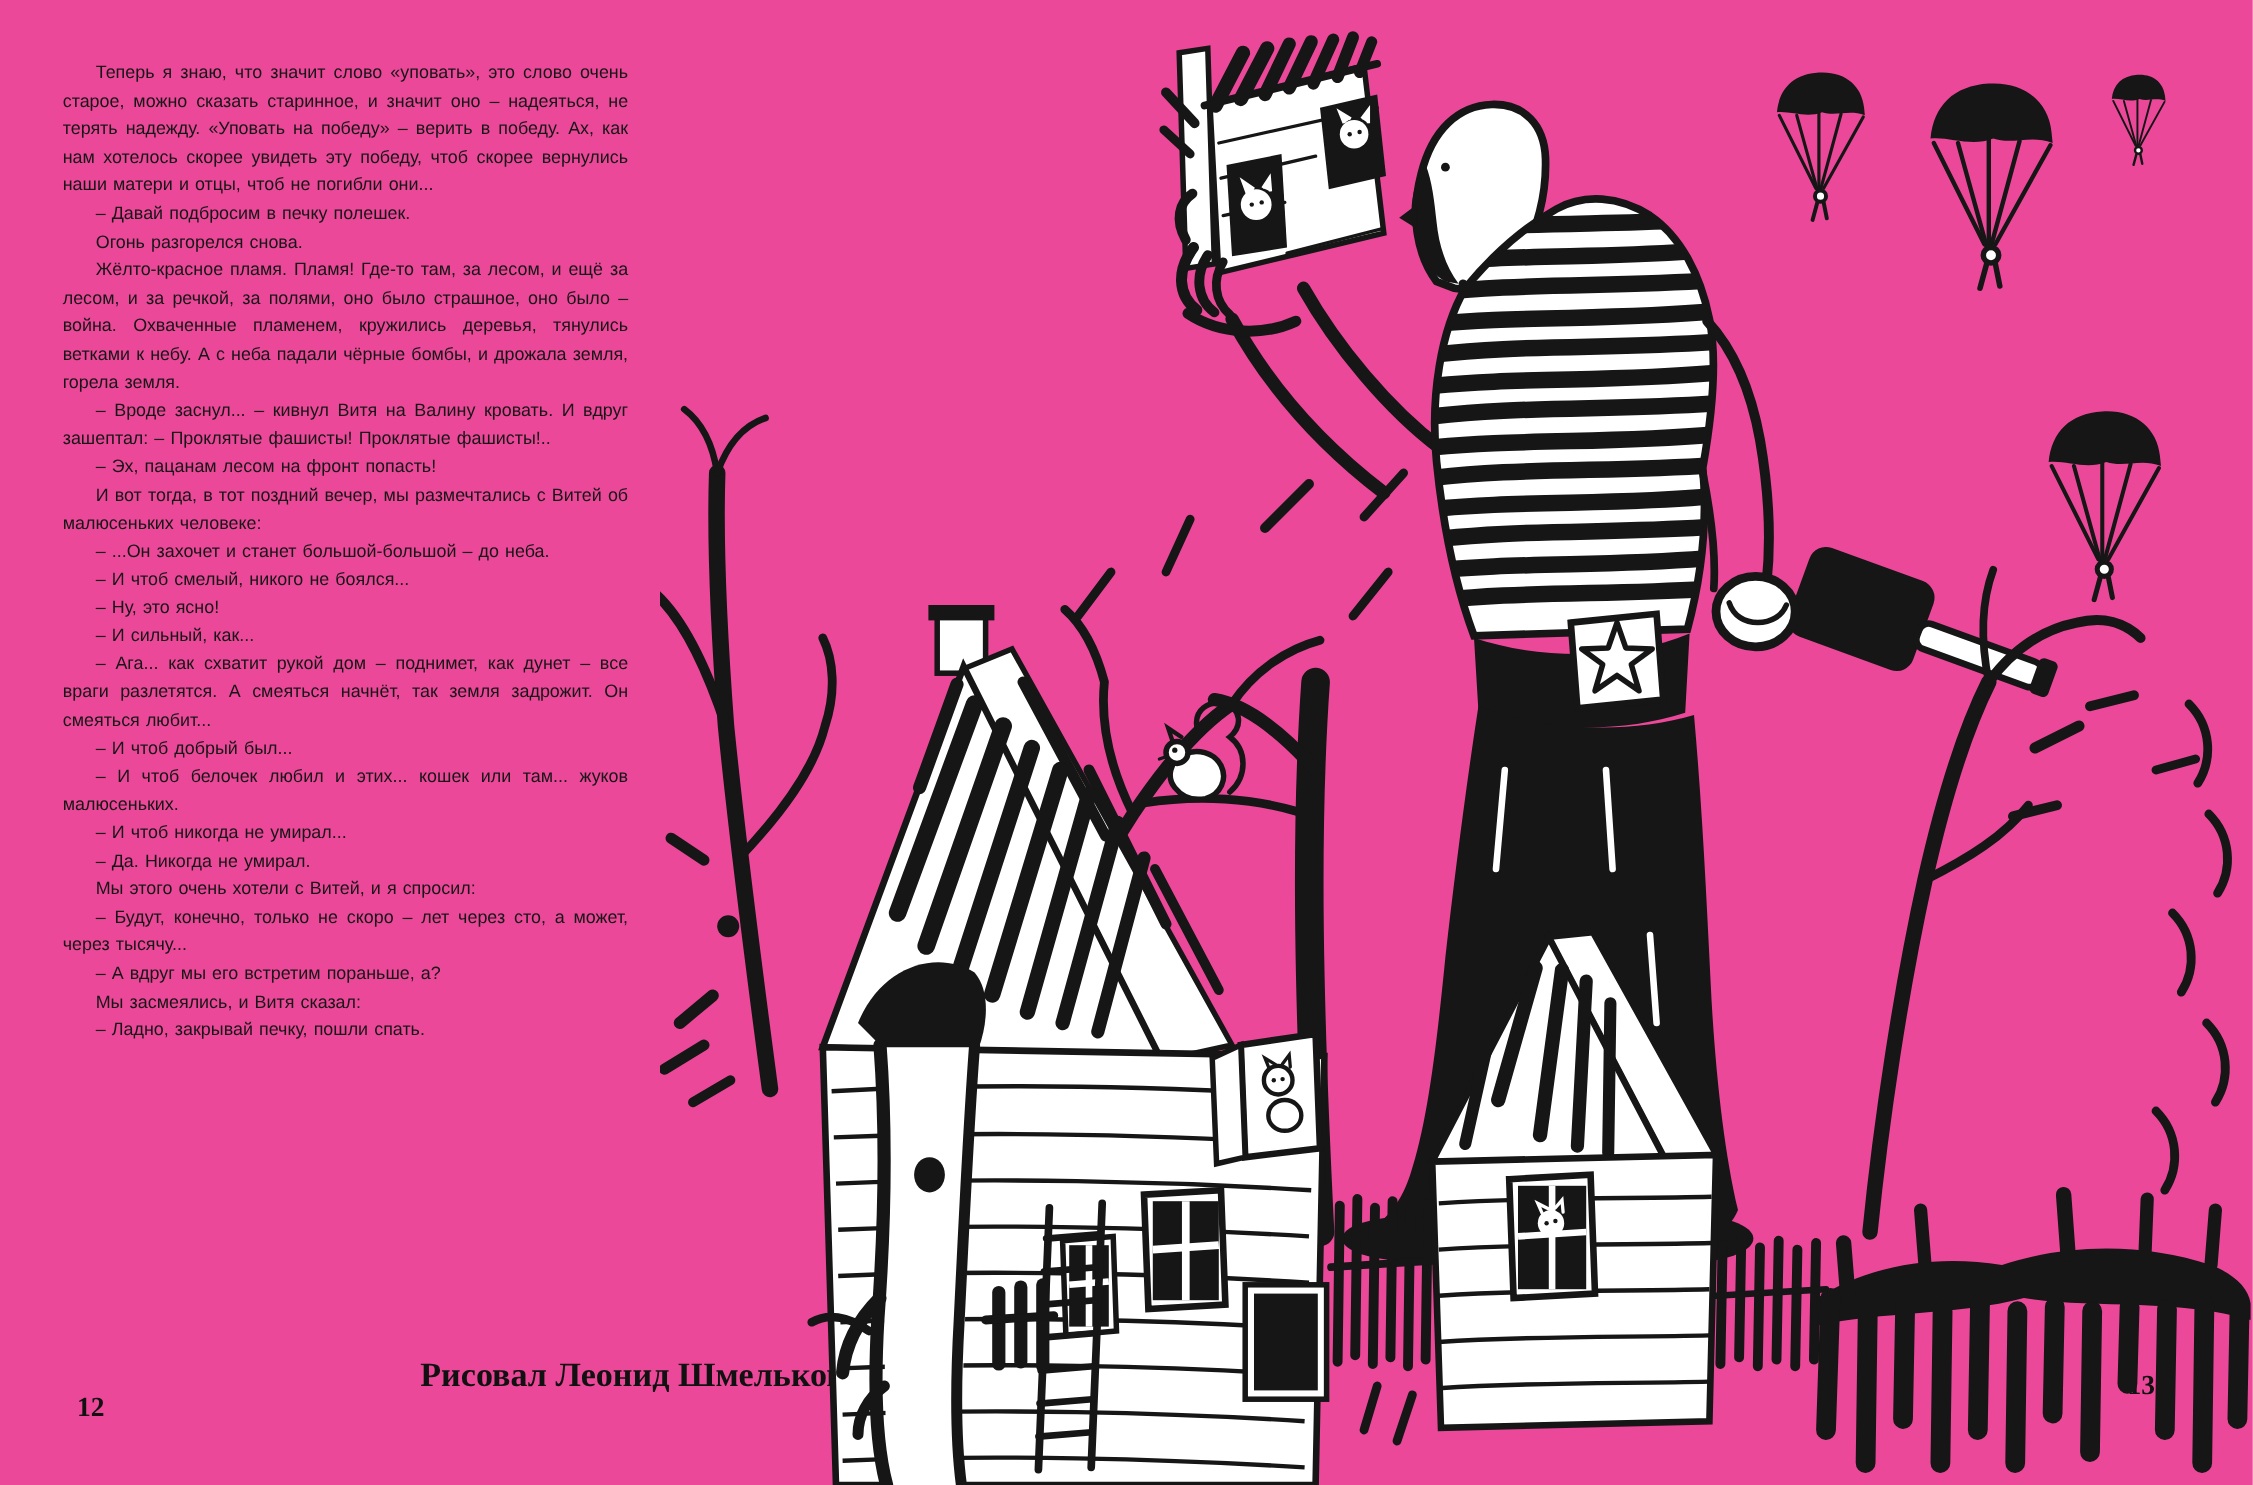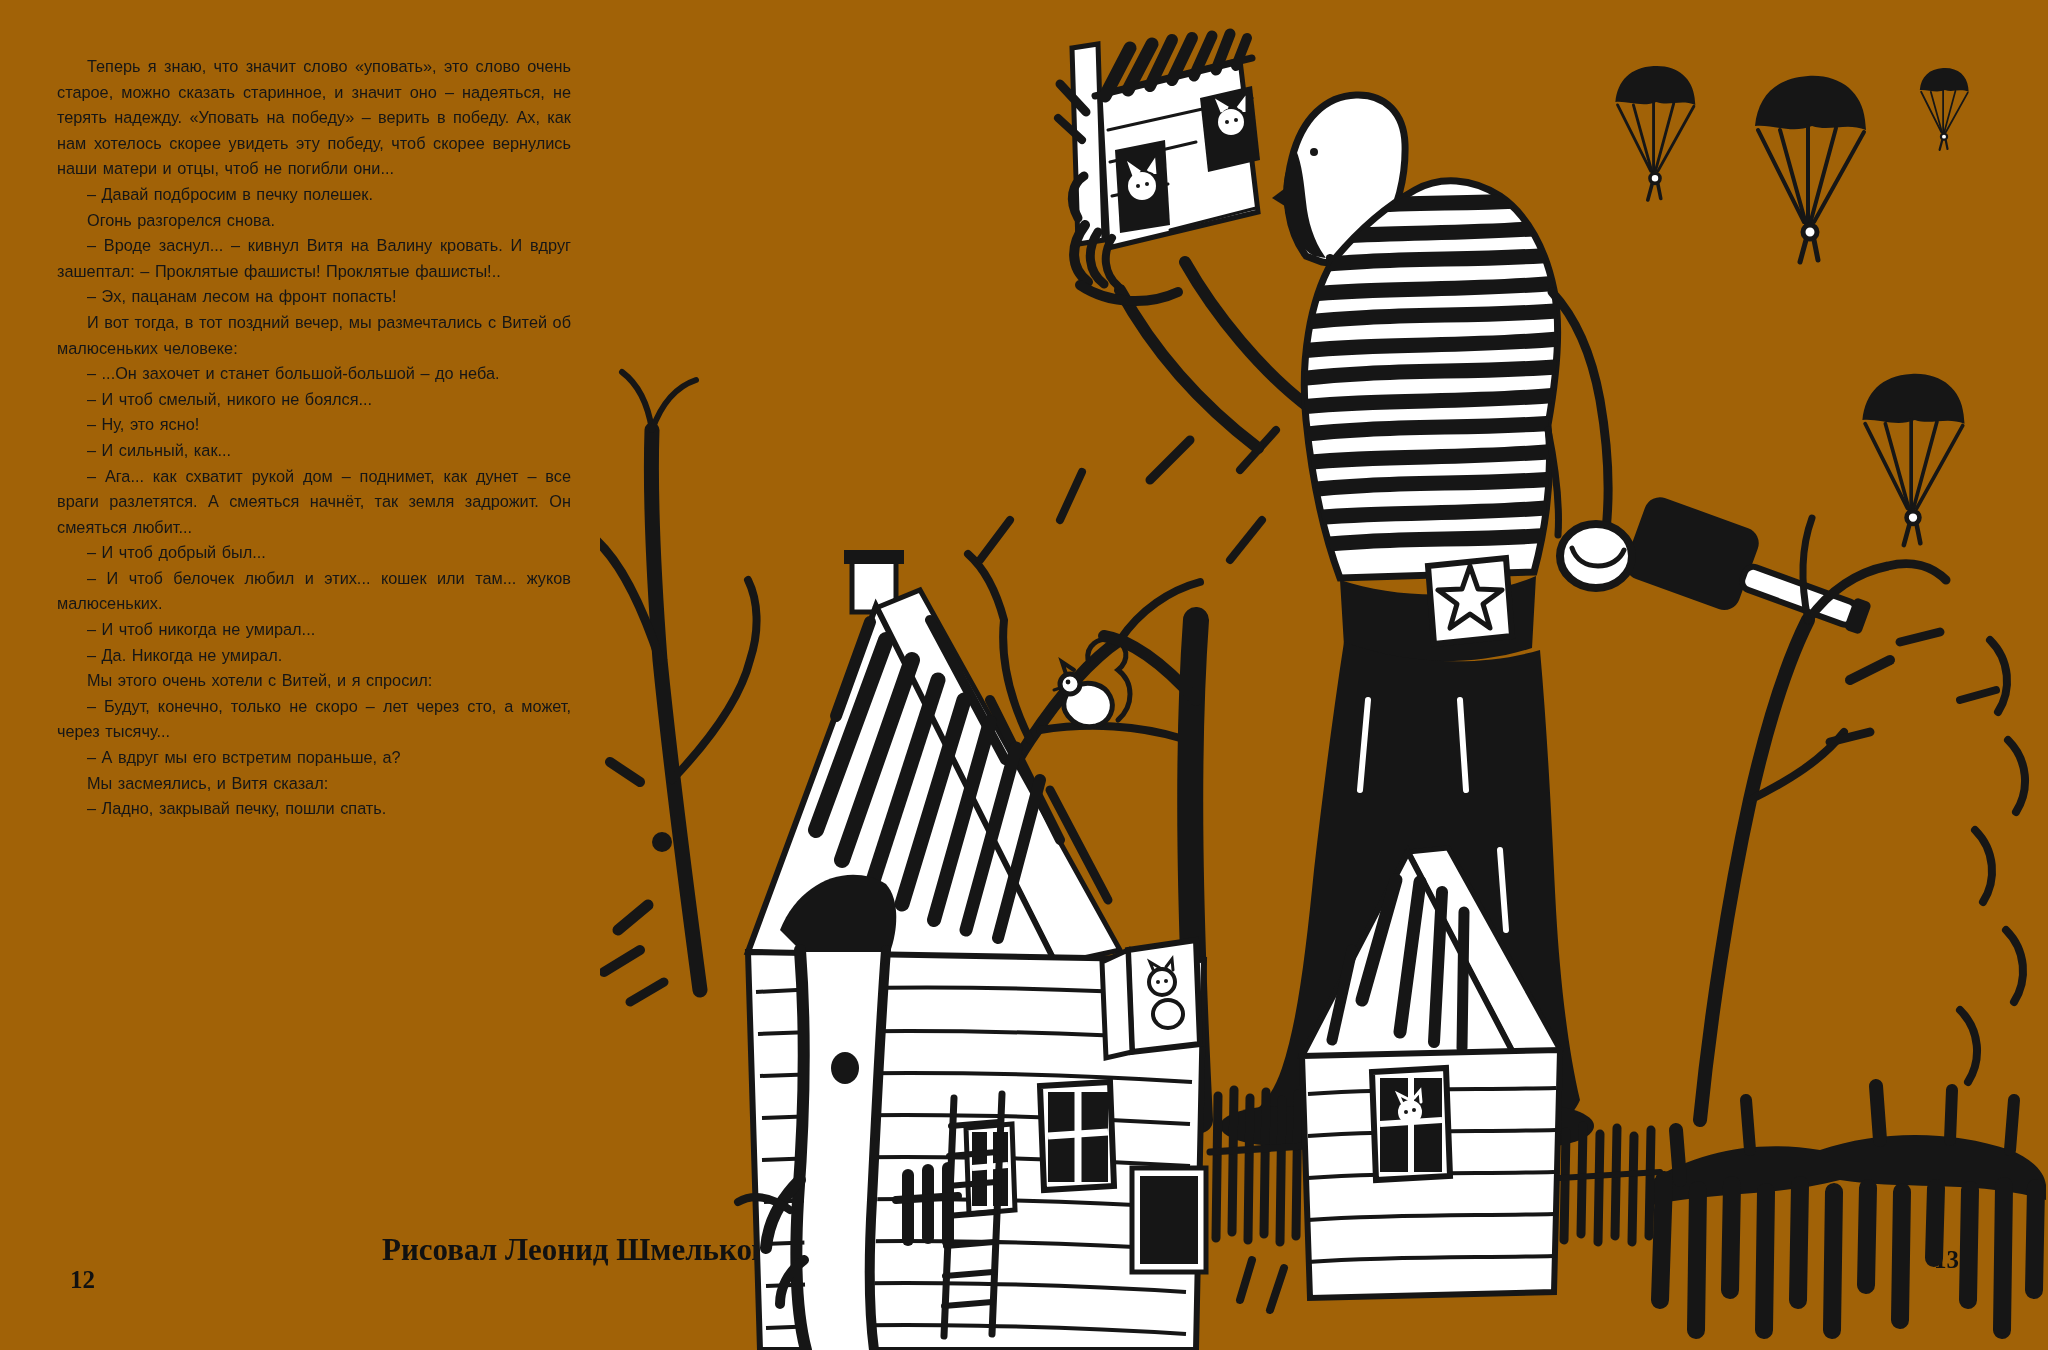--- a/index.html
+++ b/index.html
@@ -1,18 +1,18 @@
 <!DOCTYPE html>
 <html><head>
 <meta charset="utf-8">
 <style>
   html,body{margin:0;padding:0;}
   body{width:2048px;height:1350px;background:#ffffff;position:relative;overflow:hidden;
        font-family:"Liberation Sans",sans-serif;}
-  .page{position:absolute;inset:0;background:#a16207;}
+  .page{position:absolute;inset:0;background:#ec4899;}
   .text-col{position:absolute;left:57px;top:54px;width:514px;color:#161616;}
   .para{margin:0;text-indent:30px;text-align:justify;font-size:16.3px;line-height:25.6px;
         word-spacing:1px;}
   .credit{position:absolute;left:340px;top:1232px;width:470px;text-align:center;
           font-family:"Liberation Serif",serif;font-weight:bold;font-size:31px;color:#111;}
   .pagenum{position:absolute;font-family:"Liberation Serif",serif;font-weight:bold;
            font-size:25px;color:#111;}
   .pagenum.left{left:70px;top:1266px;}
   .pagenum.right{left:1934px;top:1246px;}
   .illo{position:absolute;left:600px;top:0;width:1448px;height:1350px;}
@@ -20,20 +20,21 @@
 </style>
 </head>
 <body>
 
 <div class="page">
 
   <div class="text-col">
       <p class="para">Теперь я знаю, что значит слово «уповать», это слово очень старое, можно сказать старинное, и значит оно – надеяться, не терять надежду. «Уповать на победу» – верить в победу. Ах, как нам хотелось скорее увидеть эту победу, чтоб скорее вернулись наши матери и отцы, чтоб не погибли они...</p>
       <p class="para">– Давай подбросим в печку полешек.</p>
       <p class="para">Огонь разгорелся снова.</p>
+      <p class="para">Жёлто-красное пламя. Пламя! Где-то там, за лесом, и ещё за лесом, и за речкой, за полями, оно было страшное, оно было – война. Охваченные пламенем, кружились деревья, тянулись ветками к небу. А с неба падали чёрные бомбы, и дрожала земля, горела земля.</p>
       <p class="para">– Вроде заснул... – кивнул Витя на Валину кровать. И вдруг зашептал: – Проклятые фашисты! Проклятые фашисты!..</p>
       <p class="para">– Эх, пацанам лесом на фронт попасть!</p>
       <p class="para">И вот тогда, в тот поздний вечер, мы размечтались с Витей об малюсеньких человеке:</p>
       <p class="para">– ...Он захочет и станет большой-большой – до неба.</p>
       <p class="para">– И чтоб смелый, никого не боялся...</p>
       <p class="para">– Ну, это ясно!</p>
       <p class="para">– И сильный, как...</p>
       <p class="para">– Ага... как схватит рукой дом – поднимет, как дунет – все враги разлетятся. А смеяться начнёт, так земля задрожит. Он смеяться любит...</p>
       <p class="para">– И чтоб добрый был...</p>
       <p class="para">– И чтоб белочек любил и этих... кошек или там... жуков малюсеньких.</p>

